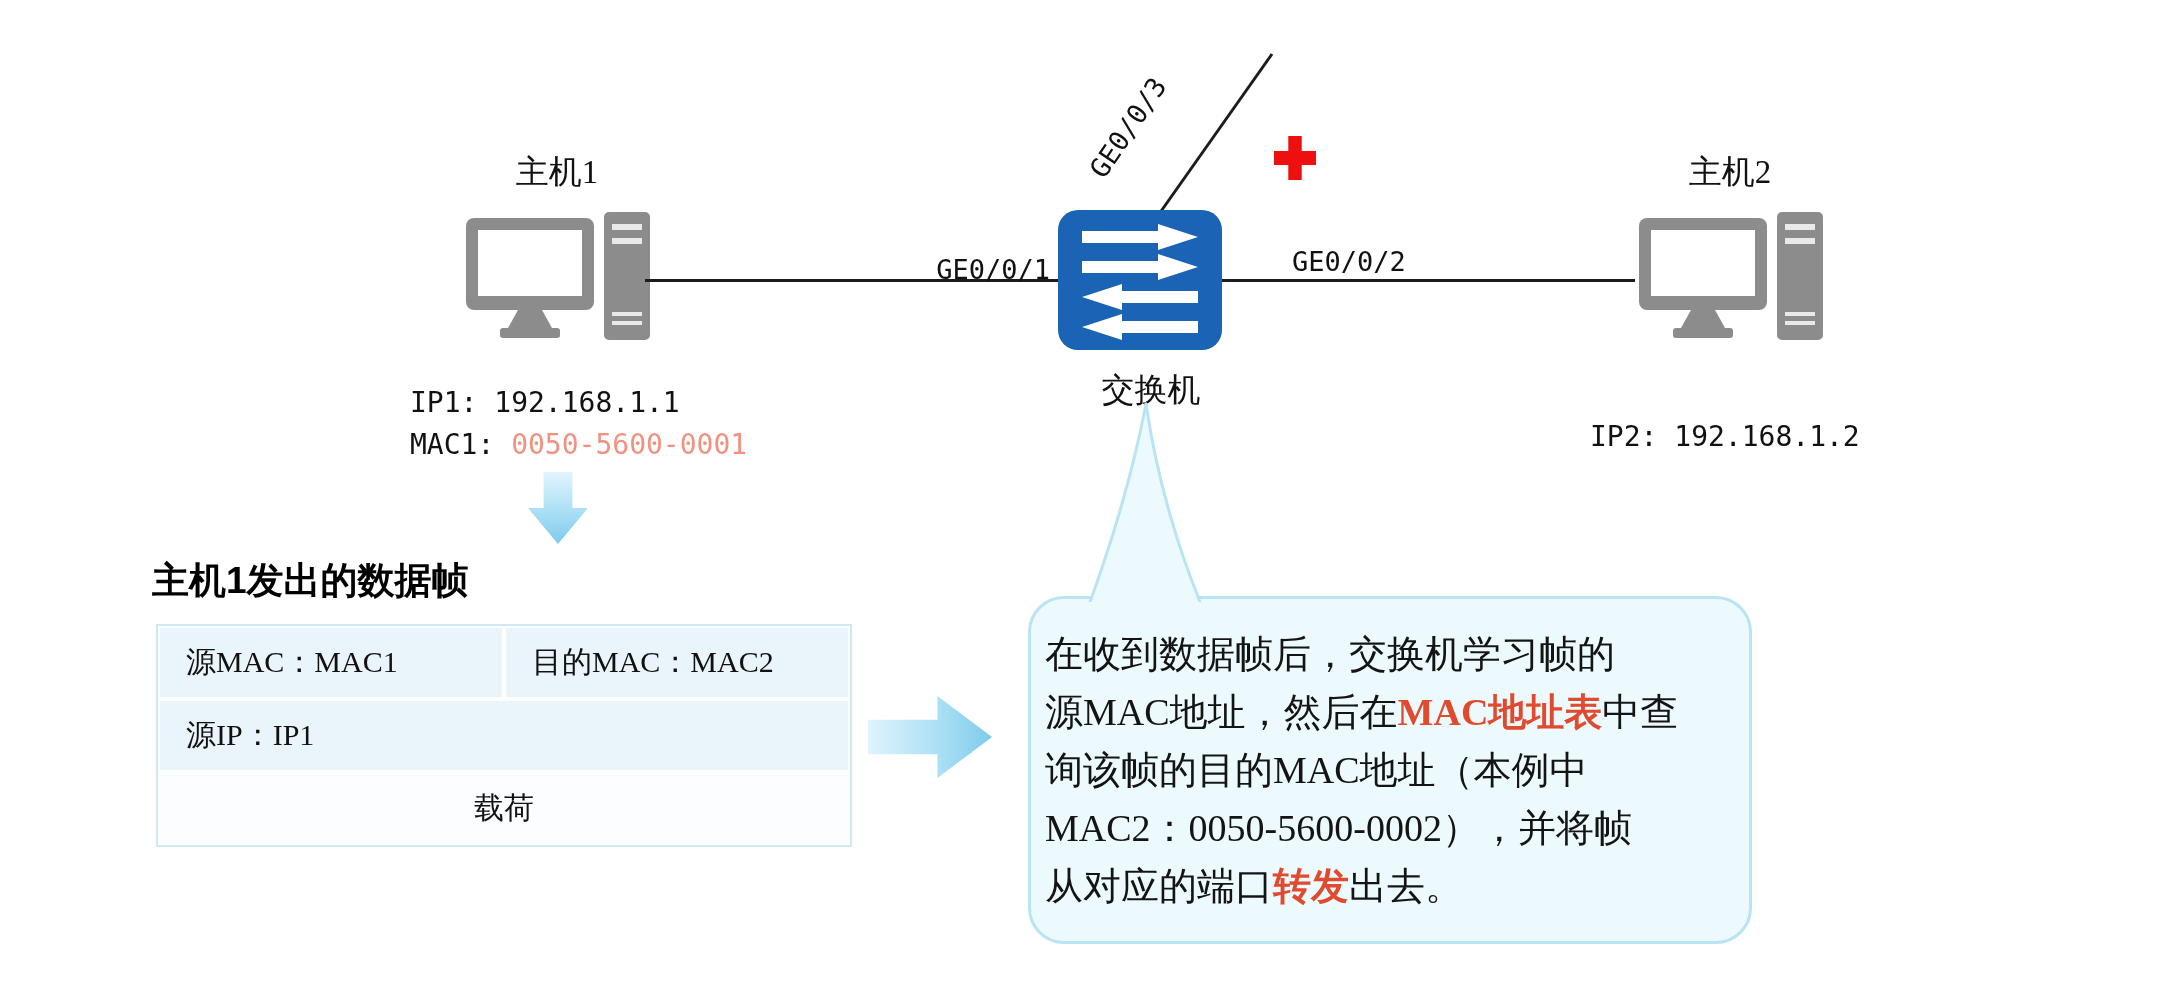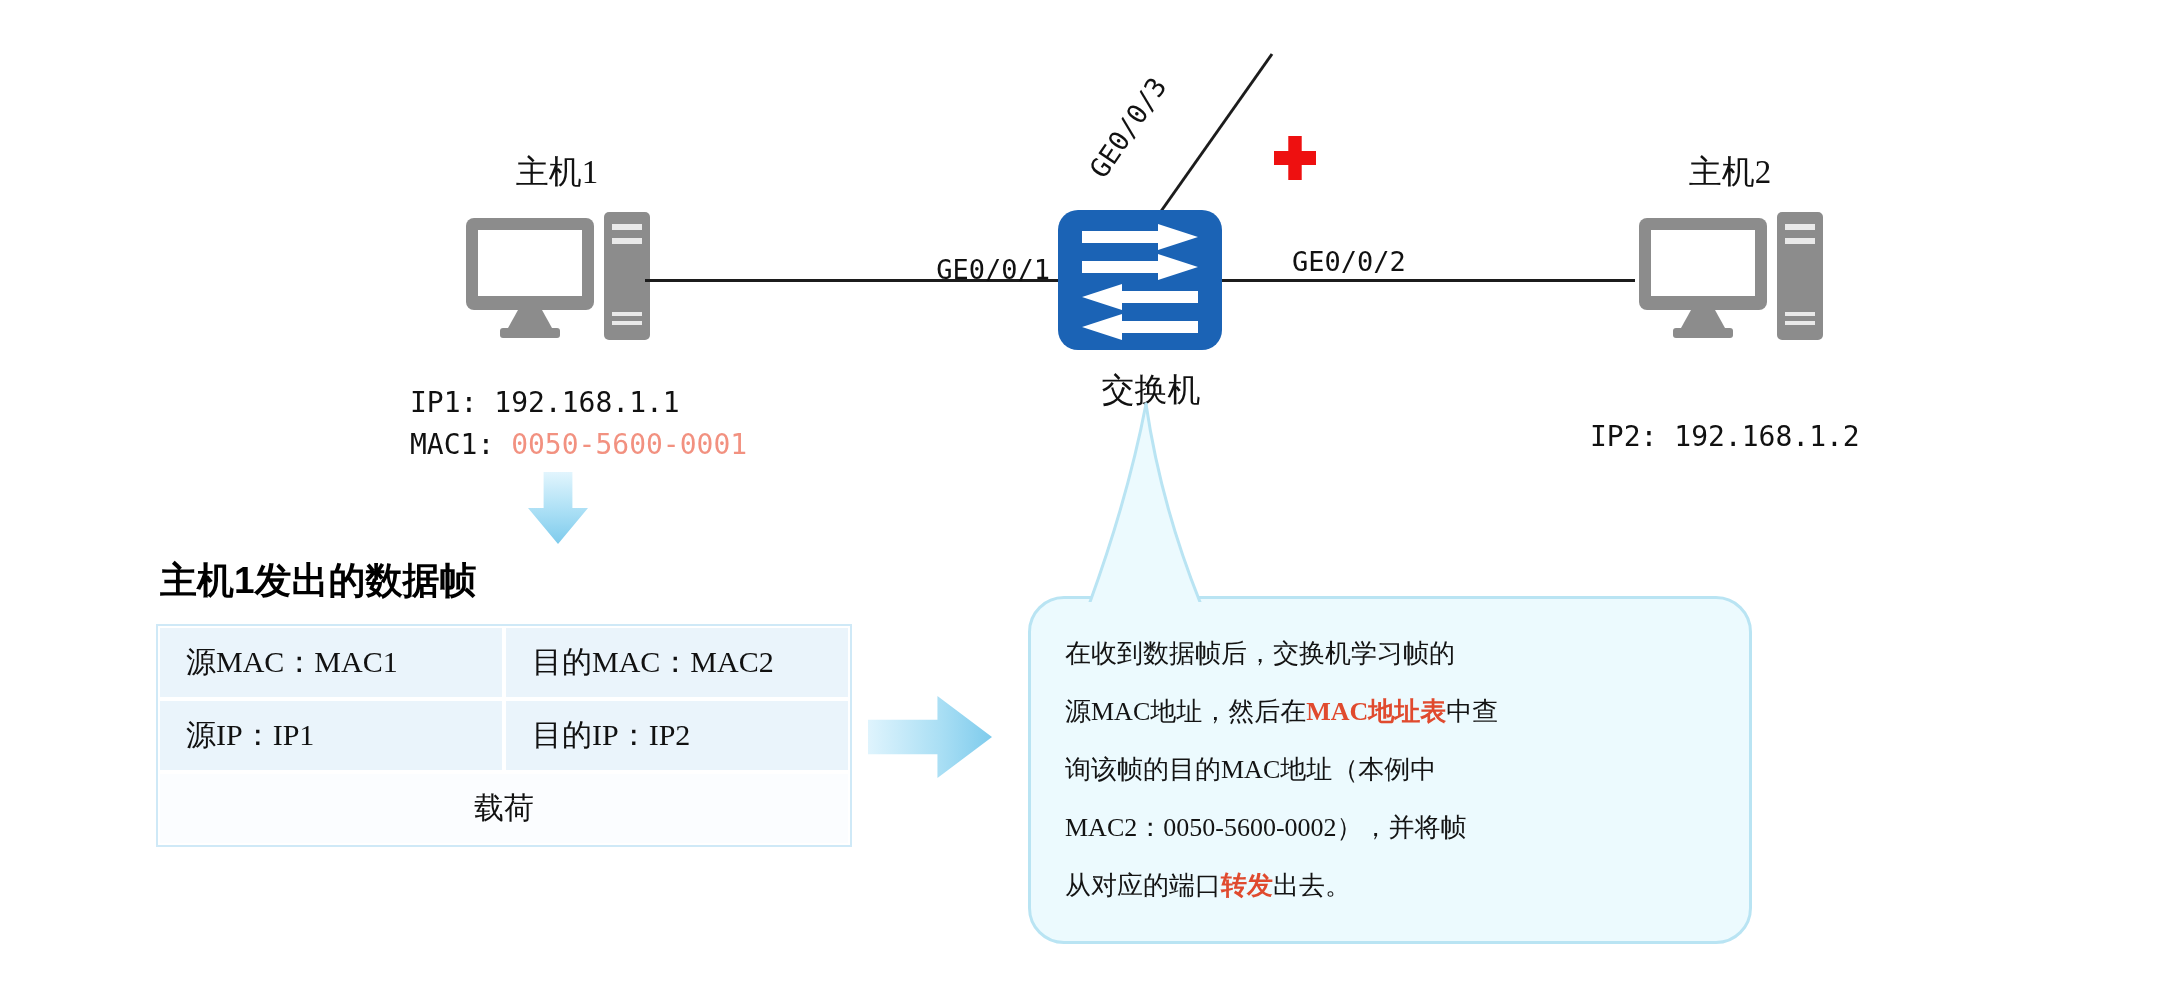--- a/index.html
+++ b/index.html
@@ -30,21 +30,21 @@
 
   .frame-title { font-size:37px; font-weight:bold; font-family:"Liberation Sans","DejaVu Sans",sans-serif; color:#000; }
 
   .frame-table { width:696px; border:2px solid #cfe9f7; background:#0ea5e9; }
   .ft-row { display:flex; }
   .ft-cell { flex:1; height:73px; display:flex; align-items:center; padding-left:26px;
     background:var(--table-fill); border:2px solid #ffffff; font-size:30px; color:#111; }
   .ft-cell.payload-cell { justify-content:center; padding-left:0; background:var(--table-payload-fill); }
 
   .bubble { width:724px; min-height:340px; background:var(--bubble-fill); border:3px solid var(--bubble-border);
-    border-radius:36px; padding:26px 34px; font-size:26px; line-height:58px; color:#141414; white-space:pre-line; }
+    border-radius:36px; padding:26px 14px; font-size:38px; line-height:58px; color:#141414; white-space:pre-line; }
   .bubble .hl { color:var(--highlight-red); font-weight:bold; }
 
   svg { display:block; }
 </style>
 </head>
 <body>
 
 <div class="canvas">
 
   <div class="abs host-label" style="left:462px; top:150px; width:190px;">主机1</div>
@@ -112,30 +112,29 @@
   <div class="abs addr-line" style="left:410px; top:428px;">
     <span>MAC1: </span><span class="mac-val">0050-5600-0001</span>
   </div>
 
   <div class="abs addr-line" style="left:1590px; top:386px;margin-top:34px;">
     <span>IP2: 192.168.1.2</span>
   </div>
 
   <div class="abs down-arrow" style="left:528px; top:472px; width:60px; height:72px;"></div>
 
-  <div class="abs frame-title" style="left:160px; top:556px;">主机1发出的数据帧</div>
+  <div class="abs frame-title" style="left:152px; top:556px;">主机1发出的数据帧</div>
 
   <div class="abs frame-table" style="left:156px; top:624px;">
     <div class="ft-row">
       <div class="ft-cell">源MAC：MAC1</div>
       <div class="ft-cell">目的MAC：MAC2</div>
     </div>
     <div class="ft-row">
       <div class="ft-cell">源IP：IP1</div>
-      <div class="ft-cell">目的IP：IP2</div>
     </div>
     <div class="ft-row">
       <div class="ft-cell payload-cell">载荷</div>
     </div>
   </div>
 
   <div class="abs right-arrow" style="left:868px; top:696px; width:124px; height:82px;"></div>
 
   <div class="abs bubble" style="left:1028px; top:596px;"><span>在收到数据帧后，交换机学习帧的
 源MAC地址，然后在</span><span class="hl">MAC地址表</span><span>中查

